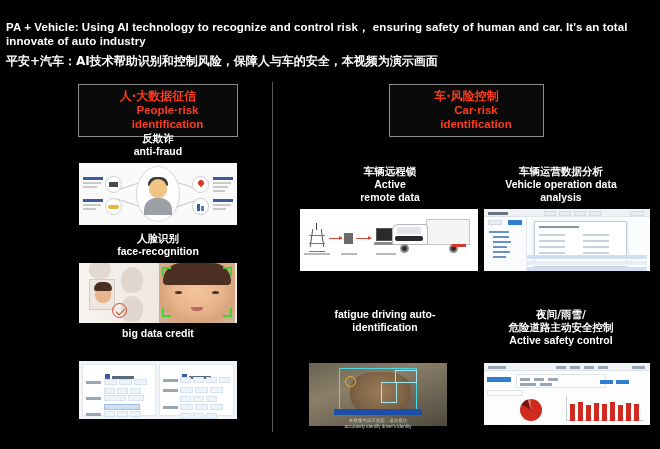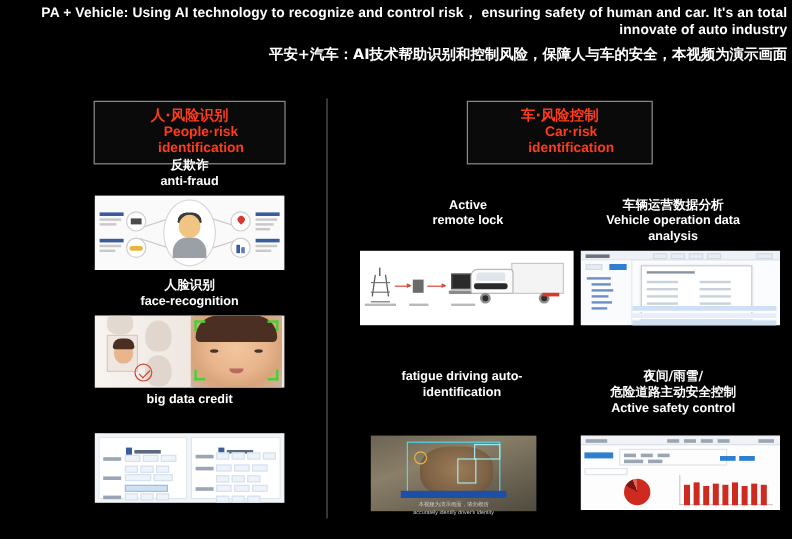--- a/index.html
+++ b/index.html
@@ -5,21 +5,21 @@
   * { box-sizing: border-box; margin: 0; padding: 0; }
   html, body {
     width: 660px; height: 449px;
     background: #000;
     font-family: "Liberation Sans", sans-serif;
     overflow: hidden;
   }
   .slide { position: relative; width: 660px; height: 449px; background: #000; }
 
   
-  .header { position: absolute; left: 6px; top: 4px; width: 650px; text-align: right; }
+  .header { position: absolute; left: 6px; top: 20px; width: 650px; }
   .header-en {
     color: #fff; font-size: 11.5px; font-weight: bold; line-height: 14px;
     letter-spacing: .1px;
   }
   .header-cn {
     color: #fff; font-size: 12px; font-weight: bold; line-height: 15px;
     margin-top: 6px; font-family: "DejaVu Sans", sans-serif;
   }
 
   
@@ -244,21 +244,21 @@
 
   <div class="header">
     <div class="header-en">PA +  Vehicle: Using AI technology to recognize and control risk， ensuring safety of human and car.  It's  an total</div>
     <div class="header-en">innovate of auto industry</div>
     <div class="header-cn">平安+汽车：AI技术帮助识别和控制风险，保障人与车的安全，本视频为演示画面</div>
   </div>
 
   <div class="divider"></div>
 
   <div class="sec-box" id="sec-left">
-    <div class="cn">人·风险识别</div>
+    <div class="cn">人·大数据征信</div>
     <div class="en">People·risk identification</div>
   </div>
 
   <div class="sec-box" id="sec-right">
     <div class="cn">车·风险控制</div>
     <div class="en">Car·risk identification</div>
   </div>
 
   <div class="cap" style="left:78px; top:132px; width:160px;">
     <div class="cn">反欺诈</div>
@@ -377,22 +377,23 @@
       <div class="chip" style="left:20px; top:39px; width:13px;"></div>
       <div class="chip" style="left:35px; top:39px; width:13px;"></div>
       <div class="chip" style="left:50px; top:39px; width:13px;"></div>
       <div class="chip" style="left:20px; top:48px; width:11px;"></div>
       <div class="chip" style="left:33px; top:48px; width:11px;"></div>
       <div class="chip" style="left:46px; top:48px; width:11px;"></div>
     </div>
   </div>
 
   <div class="cap" style="left:300px; top:165px; width:180px;">
+    <div class="cn">车辆远程锁</div>
     <div class="en">Active</div>
-    <div class="en">remote lock</div>
+    <div class="en">remote data</div>
   </div>
   <div class="panel rl" style="left:300px; top:209px; width:178px; height:62px;">
     <div class="tower">
       <div class="ant"></div>
       <div class="leg" style="left:3px; transform:rotate(8deg);"></div>
       <div class="leg" style="left:14px; transform:rotate(-8deg);"></div>
       <div class="x" style="top:12px;"></div>
       <div class="x" style="top:20px;"></div>
       <div class="x" style="top:28px;"></div>
     </div>

